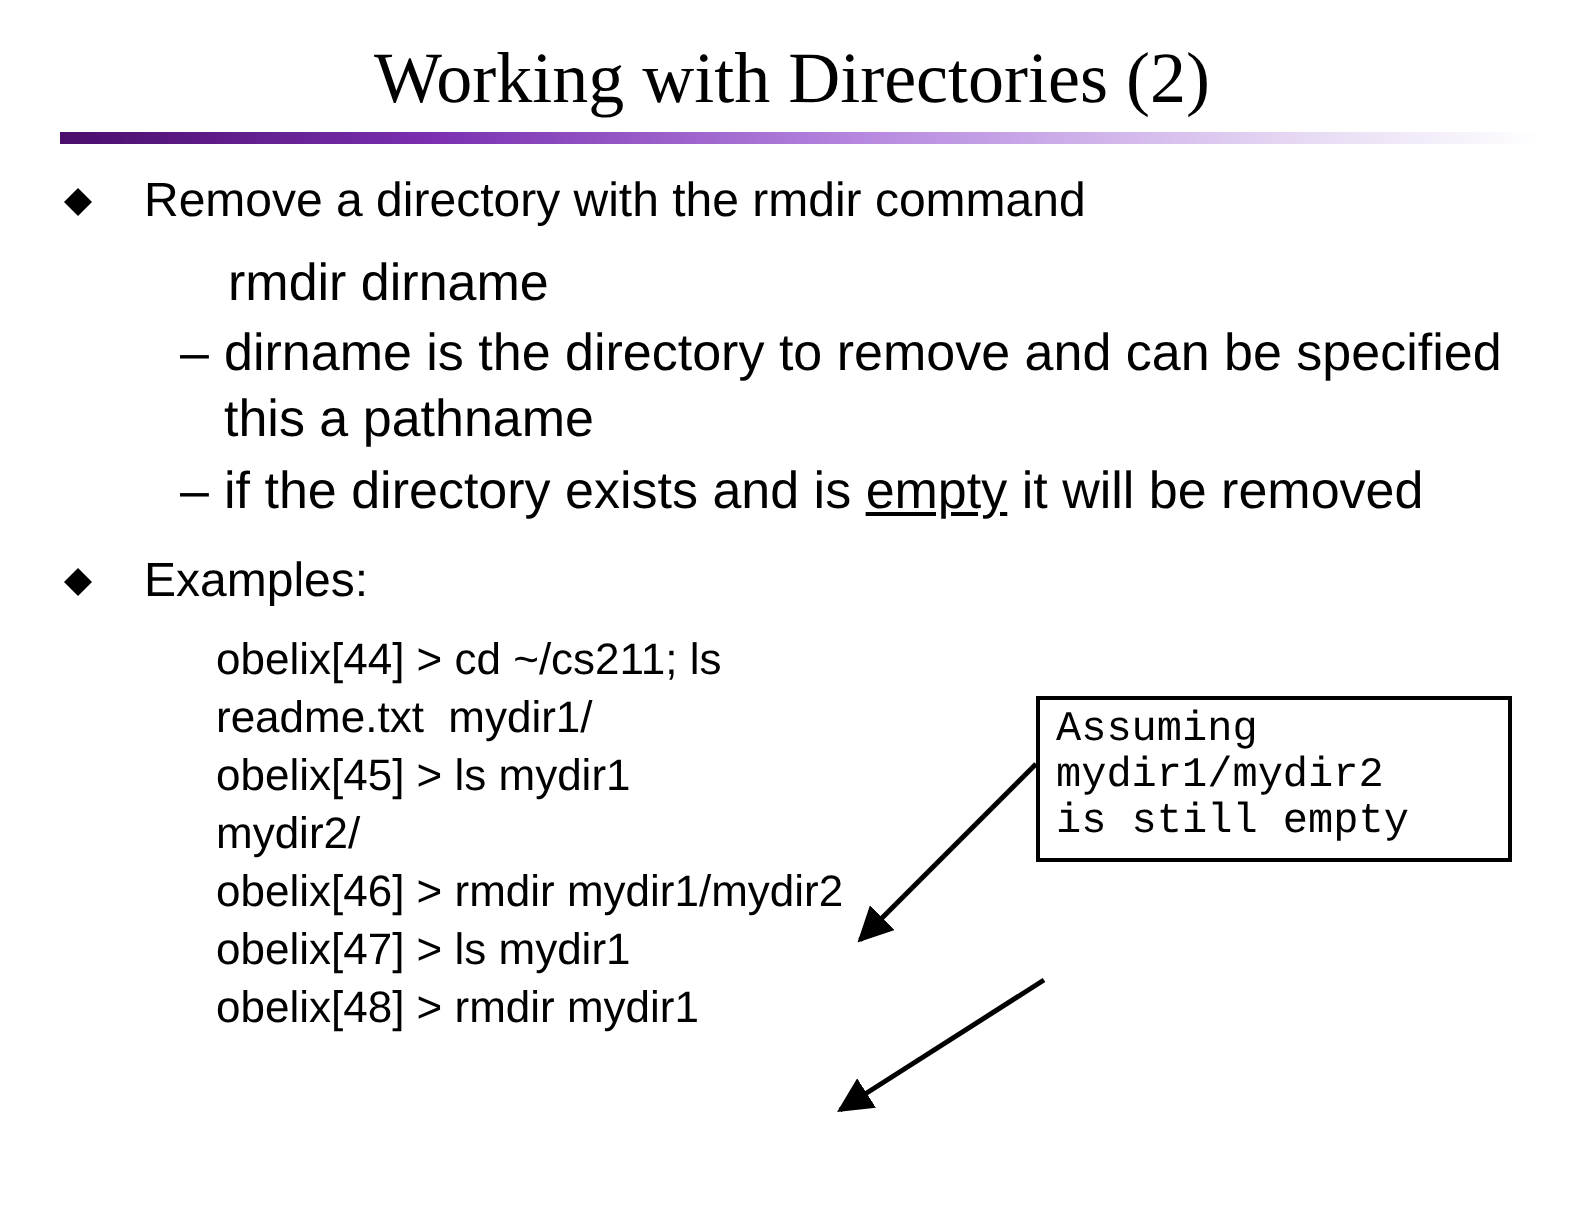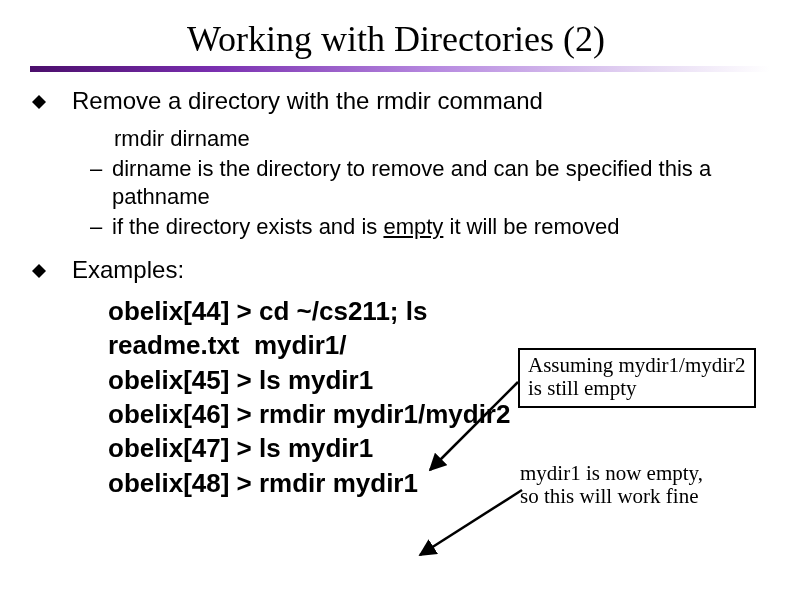--- a/index.html
+++ b/index.html
@@ -48,54 +48,53 @@
   .l1 .bullet {
     flex: 0 0 auto;
     width: 30px;
     text-align: left;
     padding-left: 2px;
   }
   .l1 .bullet svg { width: 14px; height: 14px; }
   .l1 .text { flex: 1 1 auto; margin-left: 12px; }
   .l2-block {
     margin-left: 60px;
-    font-size: 22px;
+    font-size: 26px;
   }
   .code-line {
     margin-left: 24px;
     margin-bottom: 2px;
   }
   .l2 {
     display: flex;
     align-items: flex-start;
     margin: 2px 0;
   }
   .l2 .dash {
     flex: 0 0 auto;
     width: 22px;
   }
   .l2 .text { flex: 1 1 auto; }
   .underline { text-decoration: underline; }
   .examples-block {
     margin-left: 78px;
     margin-top: 4px;
-    font-size: 26px;
+    font-size: 22px;
     line-height: 1.32;
     position: relative;
-    font-weight: bold;
   }
   .examples-block .line {
     white-space: pre;
   }
   .callouts {
     position: absolute;
     right: 36px;
     top: 348px;
     width: 238px;
-    font-family: Liberation Serif, serif;
+    font-family: Liberation Mono, monospace;
   }
   .callout1 {
     border: 2.5px solid #000;
     padding: 4px 8px 6px 8px;
     font-size: 21px;
     line-height: 1.1;
     background: #fff;
   }
   .callout2 {
     margin-top: 54px;
@@ -149,35 +148,32 @@
             <polygon points="5,0 10,5 5,10 0,5" fill="#000"></polygon>
           </svg>
       </span>
       <span class="text">Examples:</span>
     </div>
 
     <div class="examples-block">
       <div class="line">obelix[44] &gt; cd ~/cs211; ls</div>
       <div class="line">readme.txt  mydir1/</div>
       <div class="line">obelix[45] &gt; ls mydir1</div>
+      <div class="line">mydir2/</div>
       <div class="line">obelix[46] &gt; rmdir mydir1/mydir2</div>
       <div class="line">obelix[47] &gt; ls mydir1</div>
       <div class="line">obelix[48] &gt; rmdir mydir1</div>
     </div>
 
   </div>
 
   <div class="callouts">
     <div class="callout1">
       <div>Assuming mydir1/mydir2</div>
       <div>is still empty</div>
-    </div>
-    <div class="callout2">
-      <div>mydir1 is now empty,</div>
-      <div>so this will work fine</div>
     </div>
   </div>
 
   <svg class="arrows" viewBox="0 0 792 612">
     <defs>
       <marker id="ah" viewBox="0 0 10 10" refX="9" refY="5" markerWidth="7" markerHeight="7" orient="auto-start-reverse">
         <path d="M 0 0 L 10 5 L 0 10 z" fill="#000"></path>
       </marker>
     </defs>
     <line x1="518" y1="382" x2="430" y2="470" stroke="#000" stroke-width="2.5" marker-end="url(#ah)"></line>

